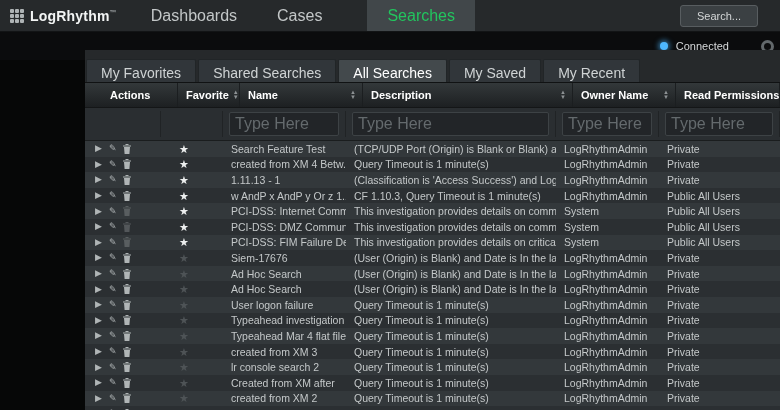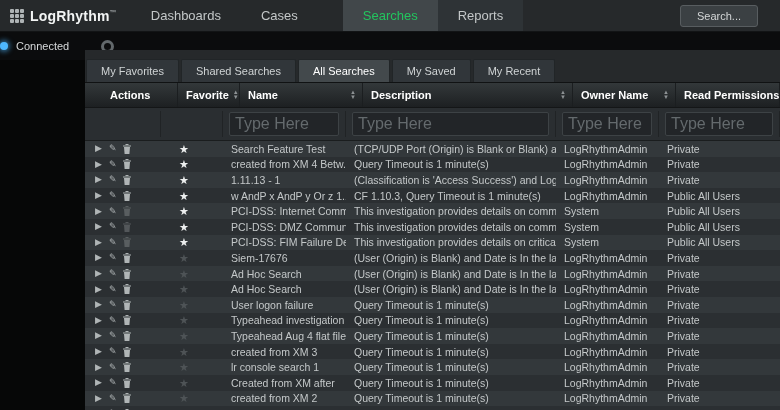--- a/index.html
+++ b/index.html
@@ -7,37 +7,37 @@
   body { background:#060707; font-family:"Liberation Sans", sans-serif; position:relative; }
 
   
   .topbar { height:32px; background:#26292b; display:flex; align-items:stretch; border-bottom:1px solid #121415; }
   .logo { display:flex; align-items:center; gap:6px; padding:0 14px 0 10px; }
   .logo-grid { display:grid; grid-template-columns:repeat(3,4px); grid-template-rows:repeat(3,4px); gap:1px; }
   .logo-grid span { width:4px; height:4px; background:#aeb3b5; border-radius:1px; }
   .logo-text { color:#f2f4f4; font-size:14px; font-weight:bold; letter-spacing:.2px; }
   .logo-tm { color:#9ea3a5; font-size:7px; vertical-align:super; }
   .nav { display:flex; align-items:stretch; }
-  .nav-item { padding:0 20px; display:flex; align-items:center; color:#c3c7c8; font-size:13px; cursor:pointer; }
+  .nav-item { padding:0 20px; display:flex; align-items:center; color:#c3c7c8; font-size:16px; cursor:pointer; }
   .nav-item.active { background:#41474a; color:#22c55e;margin-left:25px; }
   .nav-item.raised { background:#2e3336; }
   .topbar-right { margin-left:auto; display:flex; align-items:center; padding-right:22px; }
   .search-btn { background:#3b4043; border:1px solid #585d60; border-radius:3px; color:#d3d6d7; font-size:11px; padding:4px 16px; cursor:pointer; font-family:inherit; }
 
   
-  .statusbar { height:28px; background:#0b0c0d; display:flex; align-items:center; justify-content:flex-start; gap:8px; padding-right:6px; }
+  .statusbar { height:28px; background:#0b0c0d; display:flex; align-items:center; justify-content:flex-end; gap:8px; padding-right:6px; }
   .conn-dot { width:8px; height:8px; border-radius:50%; background:#4db8ff; box-shadow:0 0 5px 2px rgba(77,184,255,.55); }
   .conn-label { color:#d7dadb; font-size:11px; }
   .ring-icon { width:13px; height:13px; border-radius:50%; border:3px solid #62686b; margin-left:24px; cursor:pointer; }
 
   
   .main { position:absolute; left:85px; top:50px; width:695px; height:360px; background:#26292b; display:flex; flex-direction:column; }
 
   .tabs { display:flex; gap:2px; padding:9px 0 0 1px; height:32px; }
-  .tab { background:#31363a; color:#cfd3d4; font-size:11px; padding:5px 14px; border-radius:2px 2px 0 0; cursor:pointer; border:1px solid #212527; border-bottom:none; }
+  .tab { background:#31363a; color:#cfd3d4; font-size:14px; padding:5px 14px; border-radius:2px 2px 0 0; cursor:pointer; border:1px solid #212527; border-bottom:none; }
   .tab.active { background:#43494c; color:#ffffff; }
 
   .grid-cols { display:grid; grid-template-columns:76px 62px 123px 210px 103px 1fr; }
 
   .thead { background:linear-gradient(#33383a,#1d2022); border-top:1px solid #101213; border-bottom:1px solid #141617;padding-left:17px; }
   .th { padding:6px 6px 6px 8px; color:#ffffff; font-weight:bold; font-size:11px; display:flex; justify-content:space-between; align-items:center; border-right:1px solid #1b1e20; overflow:hidden; white-space:nowrap; cursor:pointer; }
   .sort { display:flex; flex-direction:column; line-height:5px; font-size:6px; color:#8d9294; padding-left:4px; }
 
   .filter-row { background:#2a2e31; border-bottom:1px solid #1a1d1e; padding:3px 0; }
   .filter-cell { padding:1px 6px; border-right:1px solid #202325; display:flex; align-items:center; }
@@ -71,21 +71,20 @@
         <span></span>
         <span></span>
         <span></span>
     </span>
     <span class="logo-text"><span>LogRhythm</span><span class="logo-tm">™</span></span>
   </div>
   <div class="nav">
     <div class="nav-item">Dashboards</div>
     <div class="nav-item">Cases</div>
     <div class="nav-item active">Searches</div>
-    <div class="nav-item raised">Reports</div>
   </div>
   <div class="topbar-right">
     <button class="search-btn">Search...</button>
   </div>
 </div>
 
 <div class="statusbar">
   <span class="conn-dot"></span>
   <span class="conn-label">Connected</span>
   <span class="ring-icon"></span>
@@ -434,21 +433,21 @@
           </span>
       <span class="act-icon">
         <svg width="8" height="10" viewBox="0 0 8 10">
           <path fill="currentColor" d="M2.5 0h3v1h-3zM0 1.5h8v1H0zM1 3h6l-.6 7H1.6z"></path>
         </svg>
       </span>
     </div>
     <div class="cell">
       <span class="star star-off">★</span>
     </div>
-    <div class="cell">Typeahead Aug 4 flat file</div>
+    <div class="cell">Typeahead Mar 4 flat file</div>
     <div class="cell">Query Timeout is 1 minute(s)</div>
     <div class="cell">LogRhythmAdmin</div>
     <div class="cell">Private</div>
   </div>
       <div class="trow grid-cols">
     <div class="actions-cell">
       <span class="act-icon">
             <span class="glyph-play">▶</span>
           </span>
       <span class="act-icon">
@@ -478,21 +477,21 @@
           </span>
       <span class="act-icon">
         <svg width="8" height="10" viewBox="0 0 8 10">
           <path fill="currentColor" d="M2.5 0h3v1h-3zM0 1.5h8v1H0zM1 3h6l-.6 7H1.6z"></path>
         </svg>
       </span>
     </div>
     <div class="cell">
       <span class="star star-off">★</span>
     </div>
-    <div class="cell">lr console search 1</div>
+    <div class="cell">lr console search 2</div>
     <div class="cell">Query Timeout is 1 minute(s)</div>
     <div class="cell">LogRhythmAdmin</div>
     <div class="cell">Private</div>
   </div>
       <div class="trow grid-cols">
     <div class="actions-cell">
       <span class="act-icon">
             <span class="glyph-play">▶</span>
           </span>
       <span class="act-icon">

